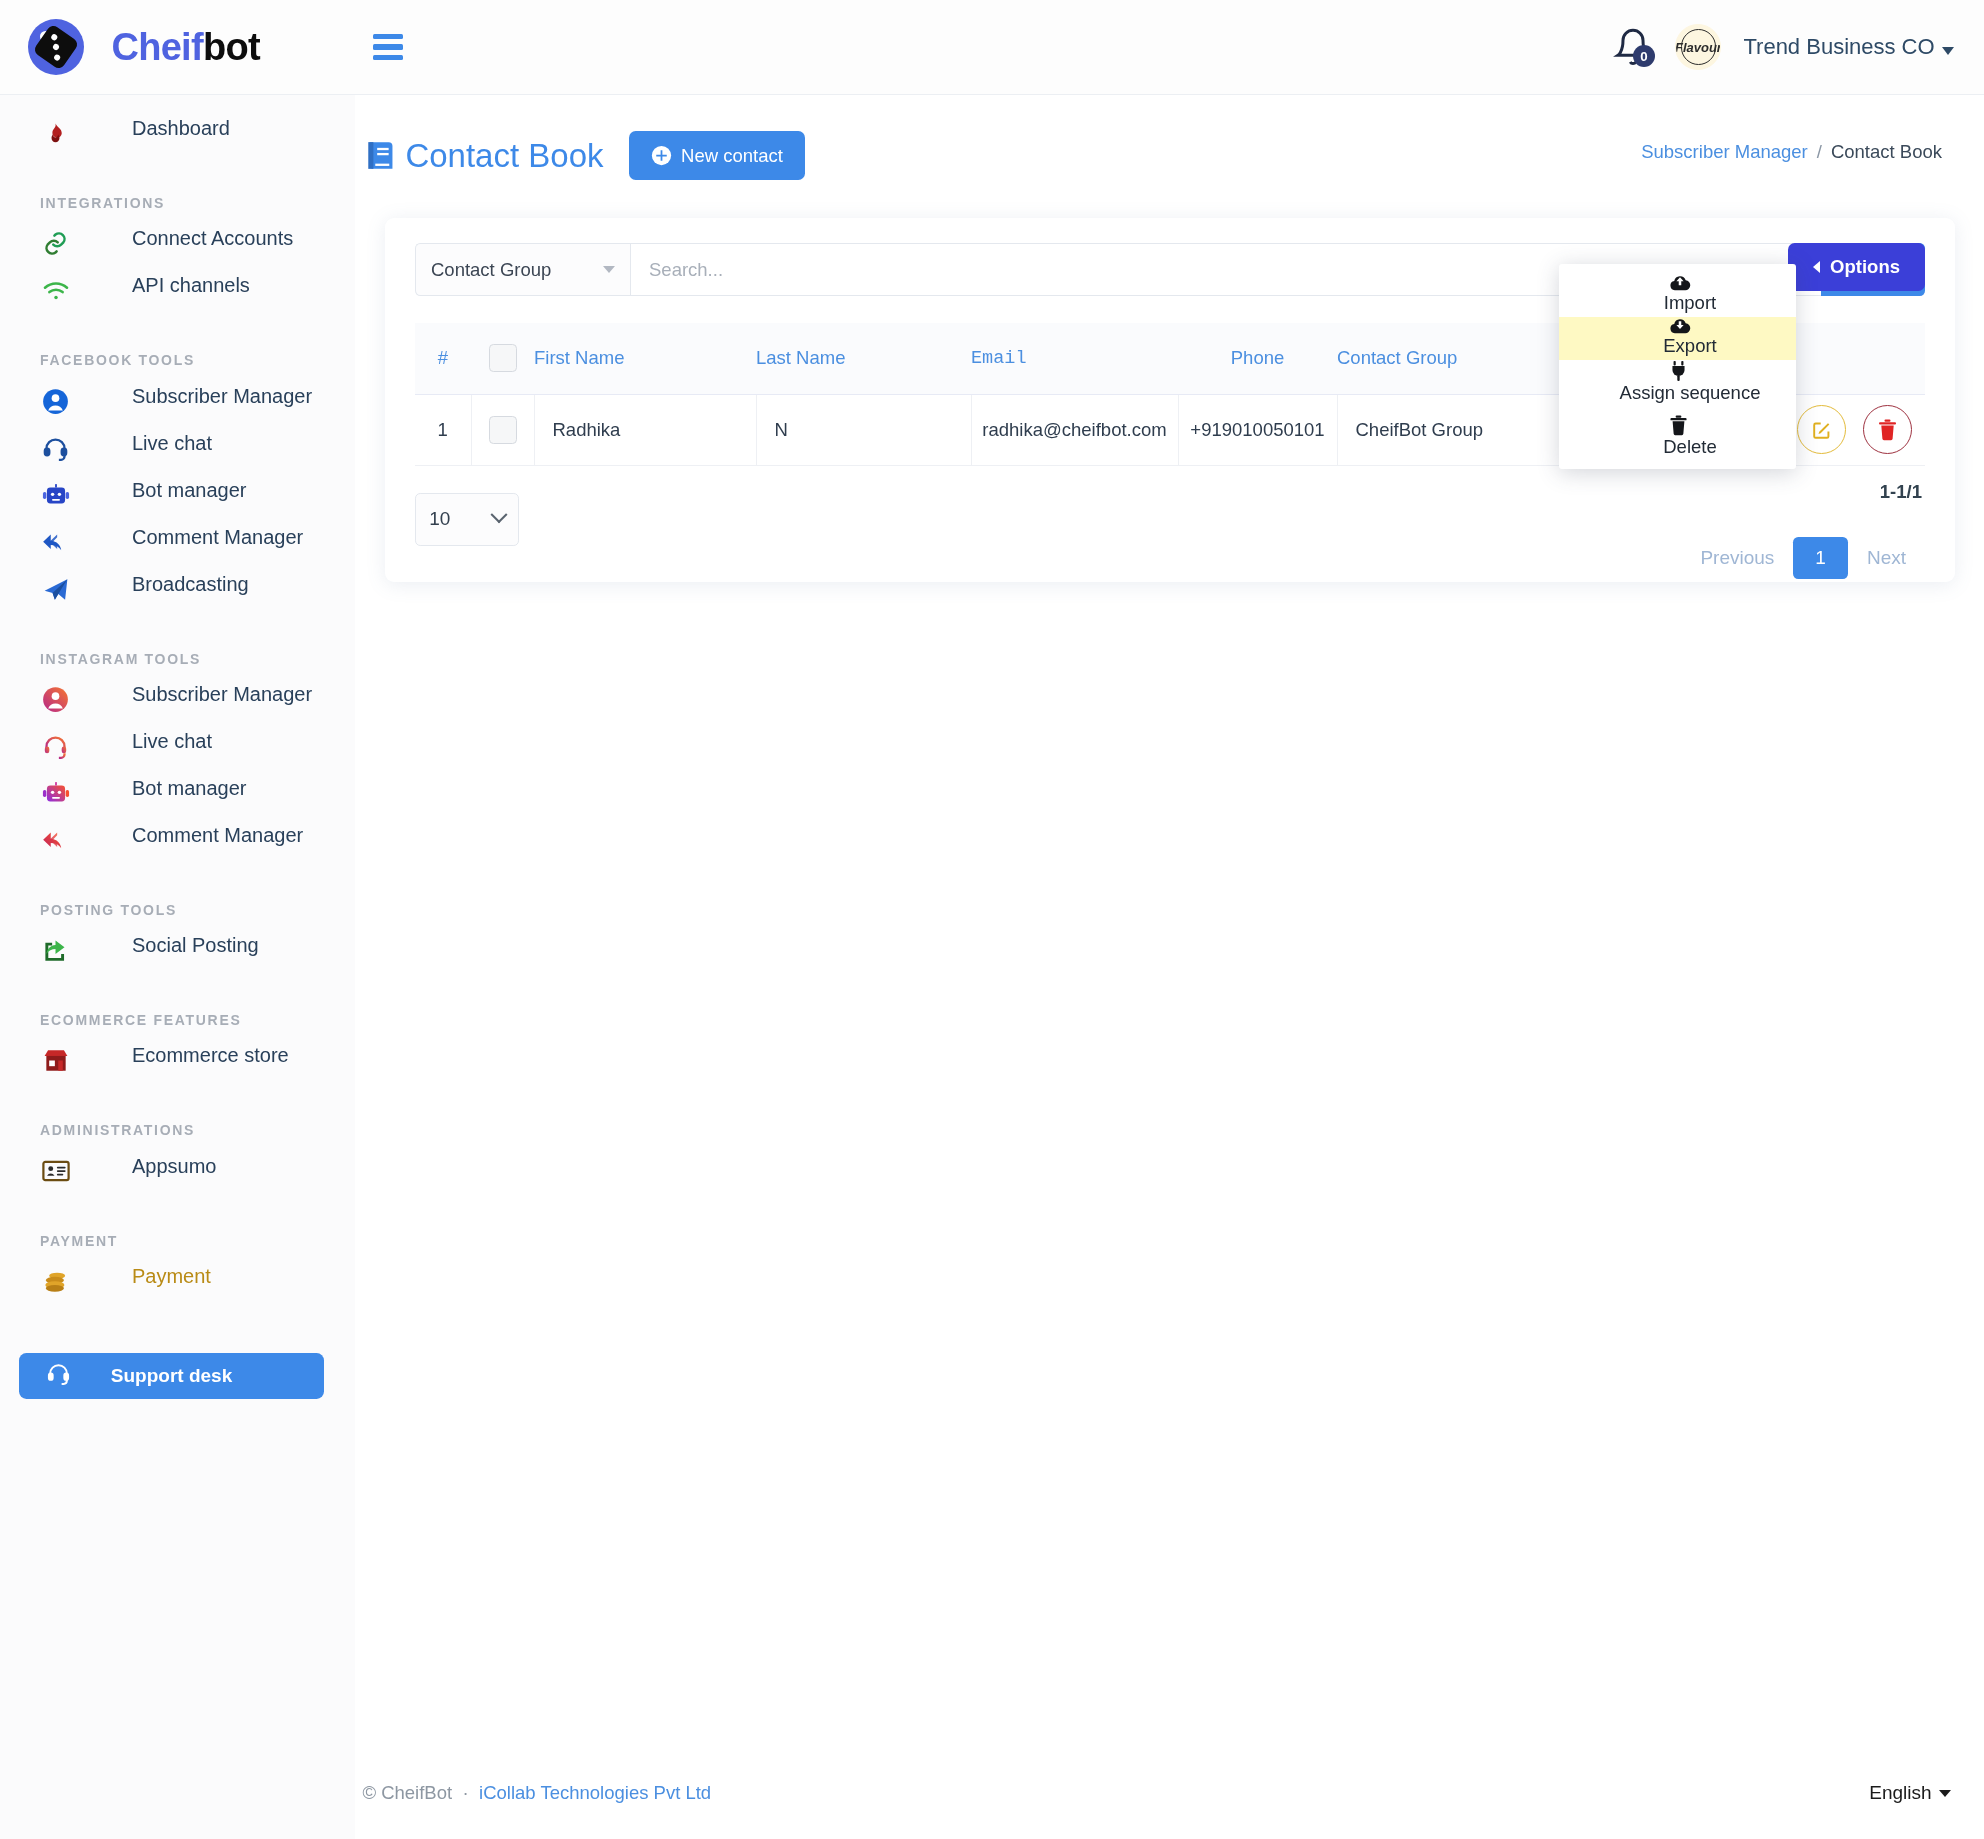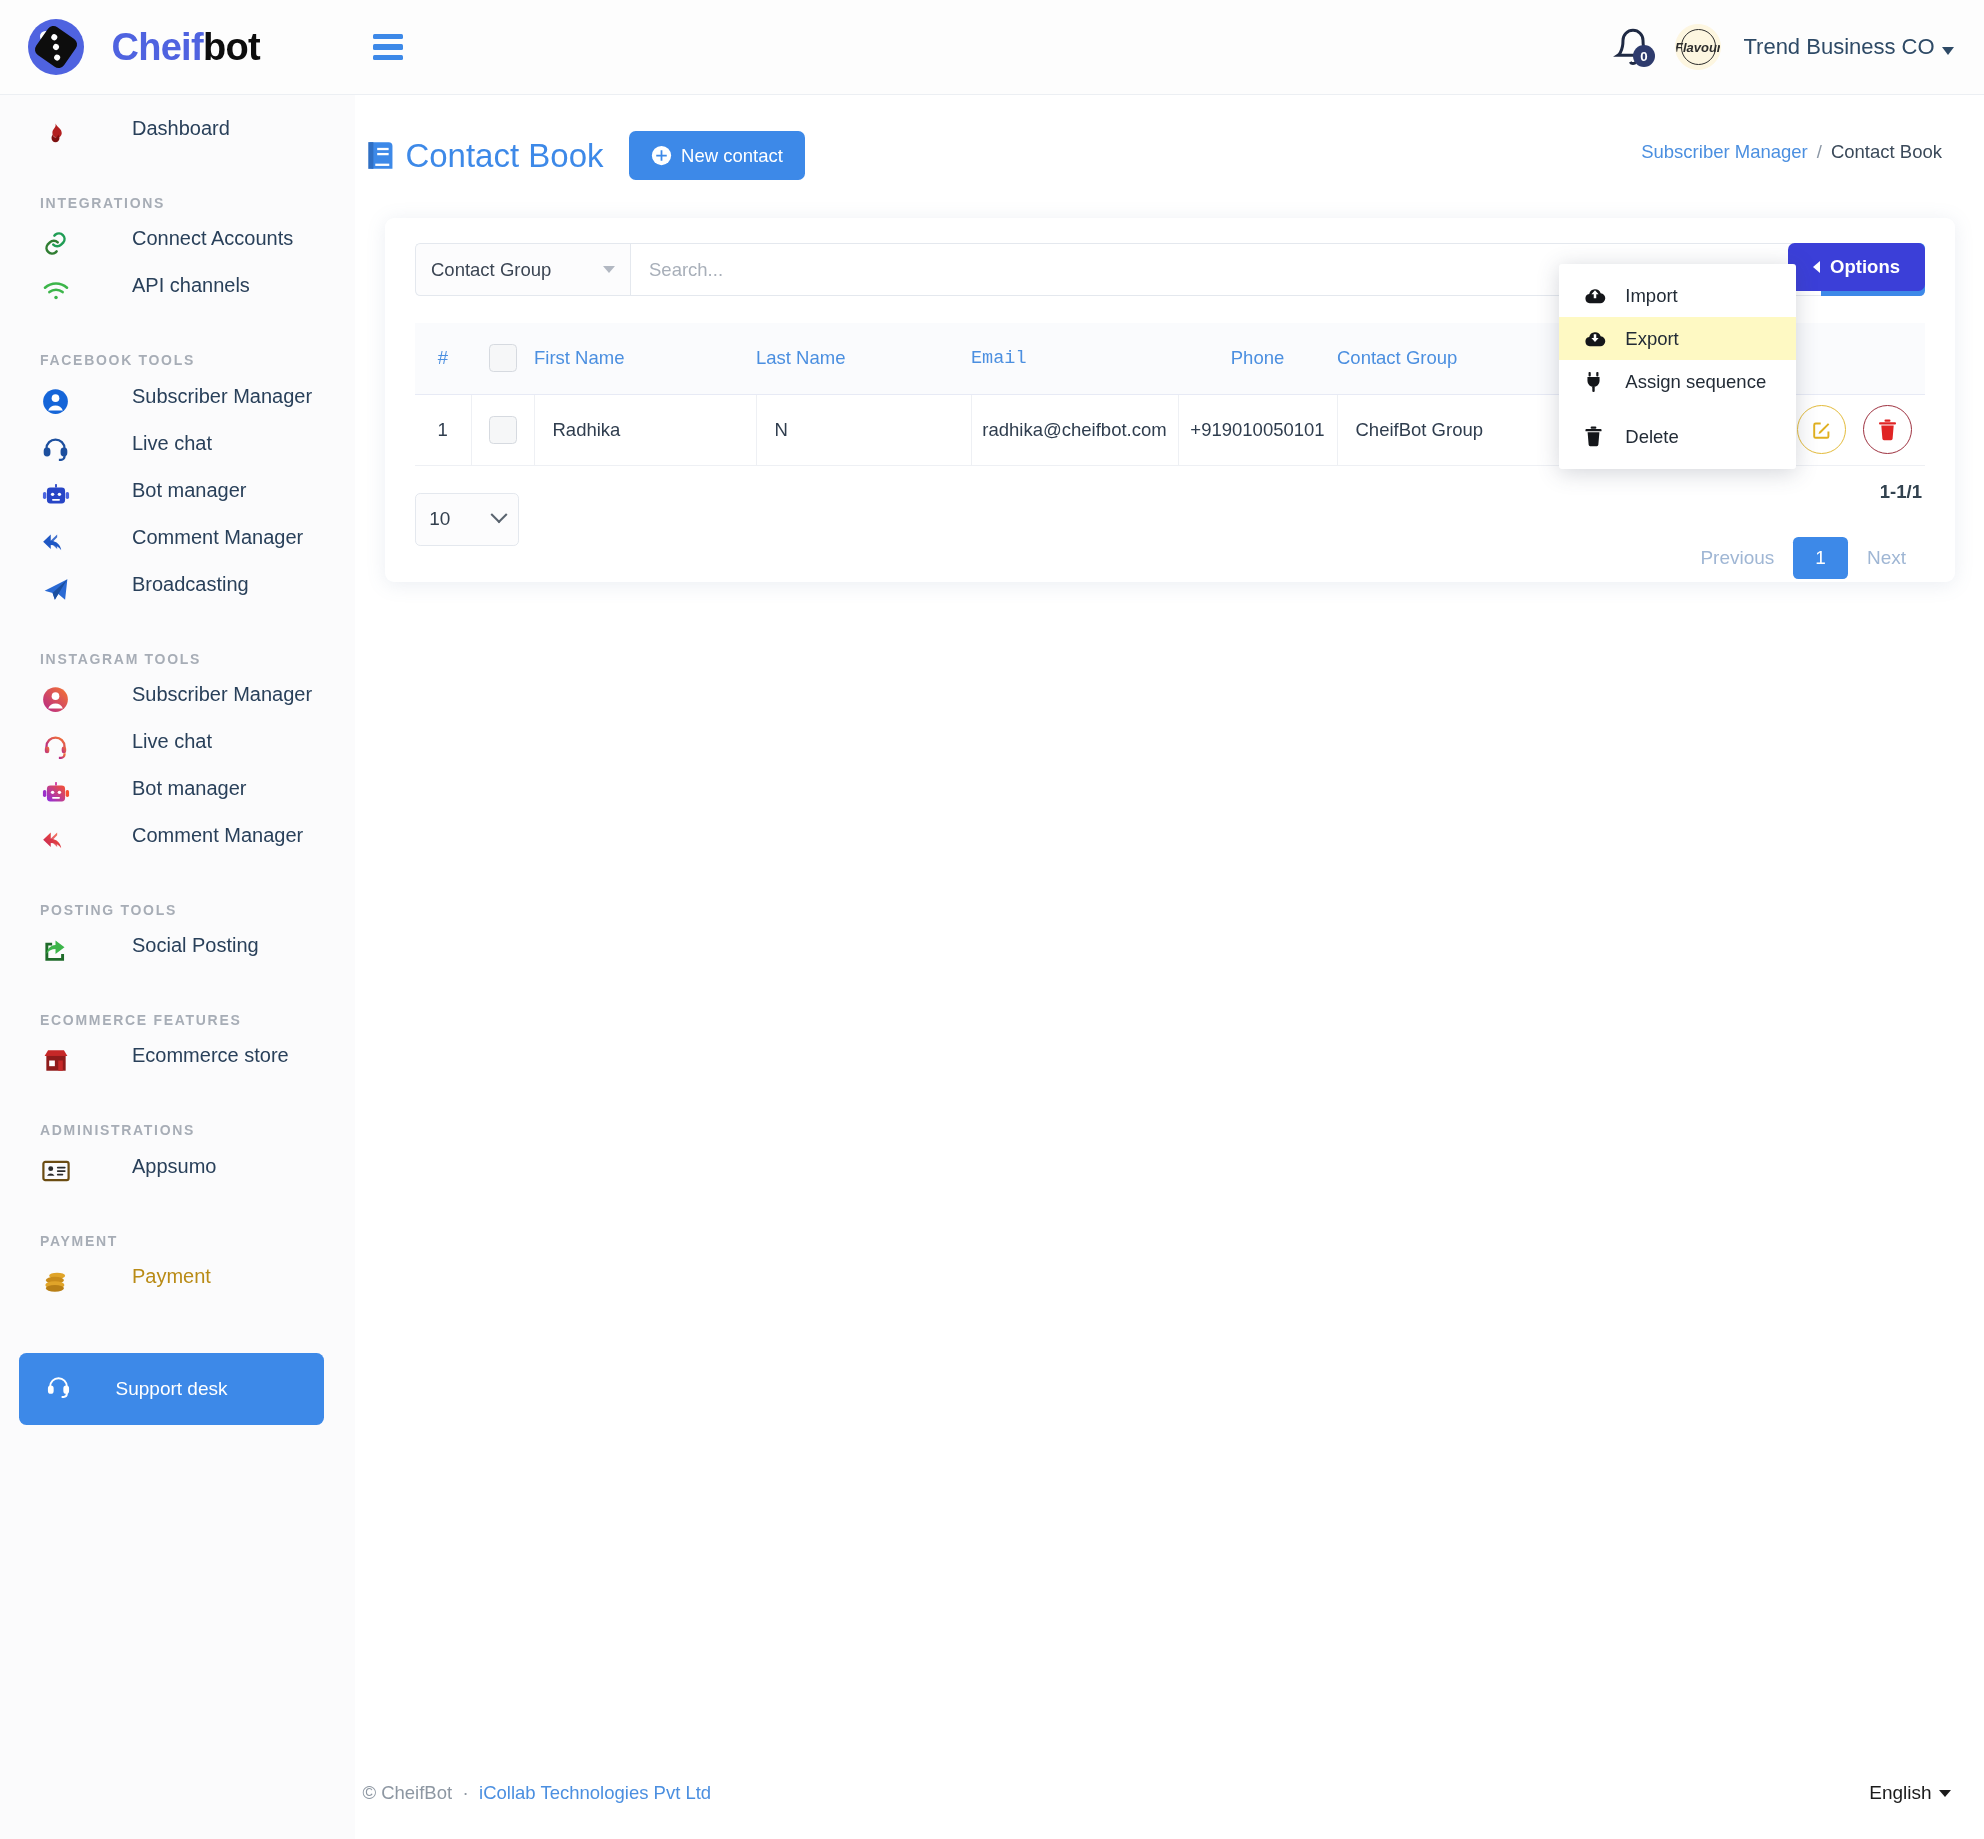--- a/index.html
+++ b/index.html
@@ -101,24 +101,24 @@
   }
   .nav-label { font-size: 20px; color: #29405a; }
   .nav-label.gold { color: #b98b16; }
   .nav-section {
     font-size: 14px; letter-spacing: 1.7px; color: #a7adb6;
     font-weight: 600; padding-left: 40px;
     margin-top: 31px; margin-bottom: 16.3px;
   }
   .sidebar .first-item { margin-top: 22px; }
   .support-btn {
-    margin: 41px 31px 0 19px; height: 72px;
+    margin: 41px 31px 0 19px; height: 46px;
     background: #3d89e8; border-radius: 7.4px;
     display: flex; align-items: center; justify-content: center;
-    color: #fff; font-size: 19px; font-weight: 400; cursor: pointer;
+    color: #fff; font-size: 19px; font-weight: 700; cursor: pointer;
     position: relative;
   }
   .support-btn .hs { position: absolute; left: 27px; top: 50%; transform: translateY(-50%); }
 
   
   .main {
     position: absolute; top: 95px; left: 355px;
     width: 1630px; height: 1650px;
     background: #ffffff;
   }
@@ -191,21 +191,21 @@
 
   
   .dropdown {
     position: absolute; right: 129px; top: 21px;
     width: 237px; background: #fff;
     box-shadow: 0 3.7px 22px rgba(60,70,90,0.22);
     border-radius: 3px; z-index: 40; padding: 10.4px 0;
   }
   .dd-item {
     display: flex; align-items: center; height: 43px;
-    padding: 0 0 0 25px; font-size: 18.5px; color: #222b36; cursor: pointer;
+    padding: 0 0 0 25px; font-size: 18.5px; color: #222b36; cursor: pointer; flex-direction: column;
   }
   .dd-item.hover { background: #fef9c3; }
   .dd-item .ddi { width: 25px; margin-right: 16.3px; display: flex; align-items: center; }
   .dd-sep { height: 12px; }
 
   
   table { width: 100%; border-collapse: collapse; margin-top: 27px; }
   thead th {
     background: #fafbfd; color: #4b8fe0; font-size: 18.5px; font-weight: 400;
     height: 71px; text-align: left; border-bottom: 1.5px solid #e7eaf5;

